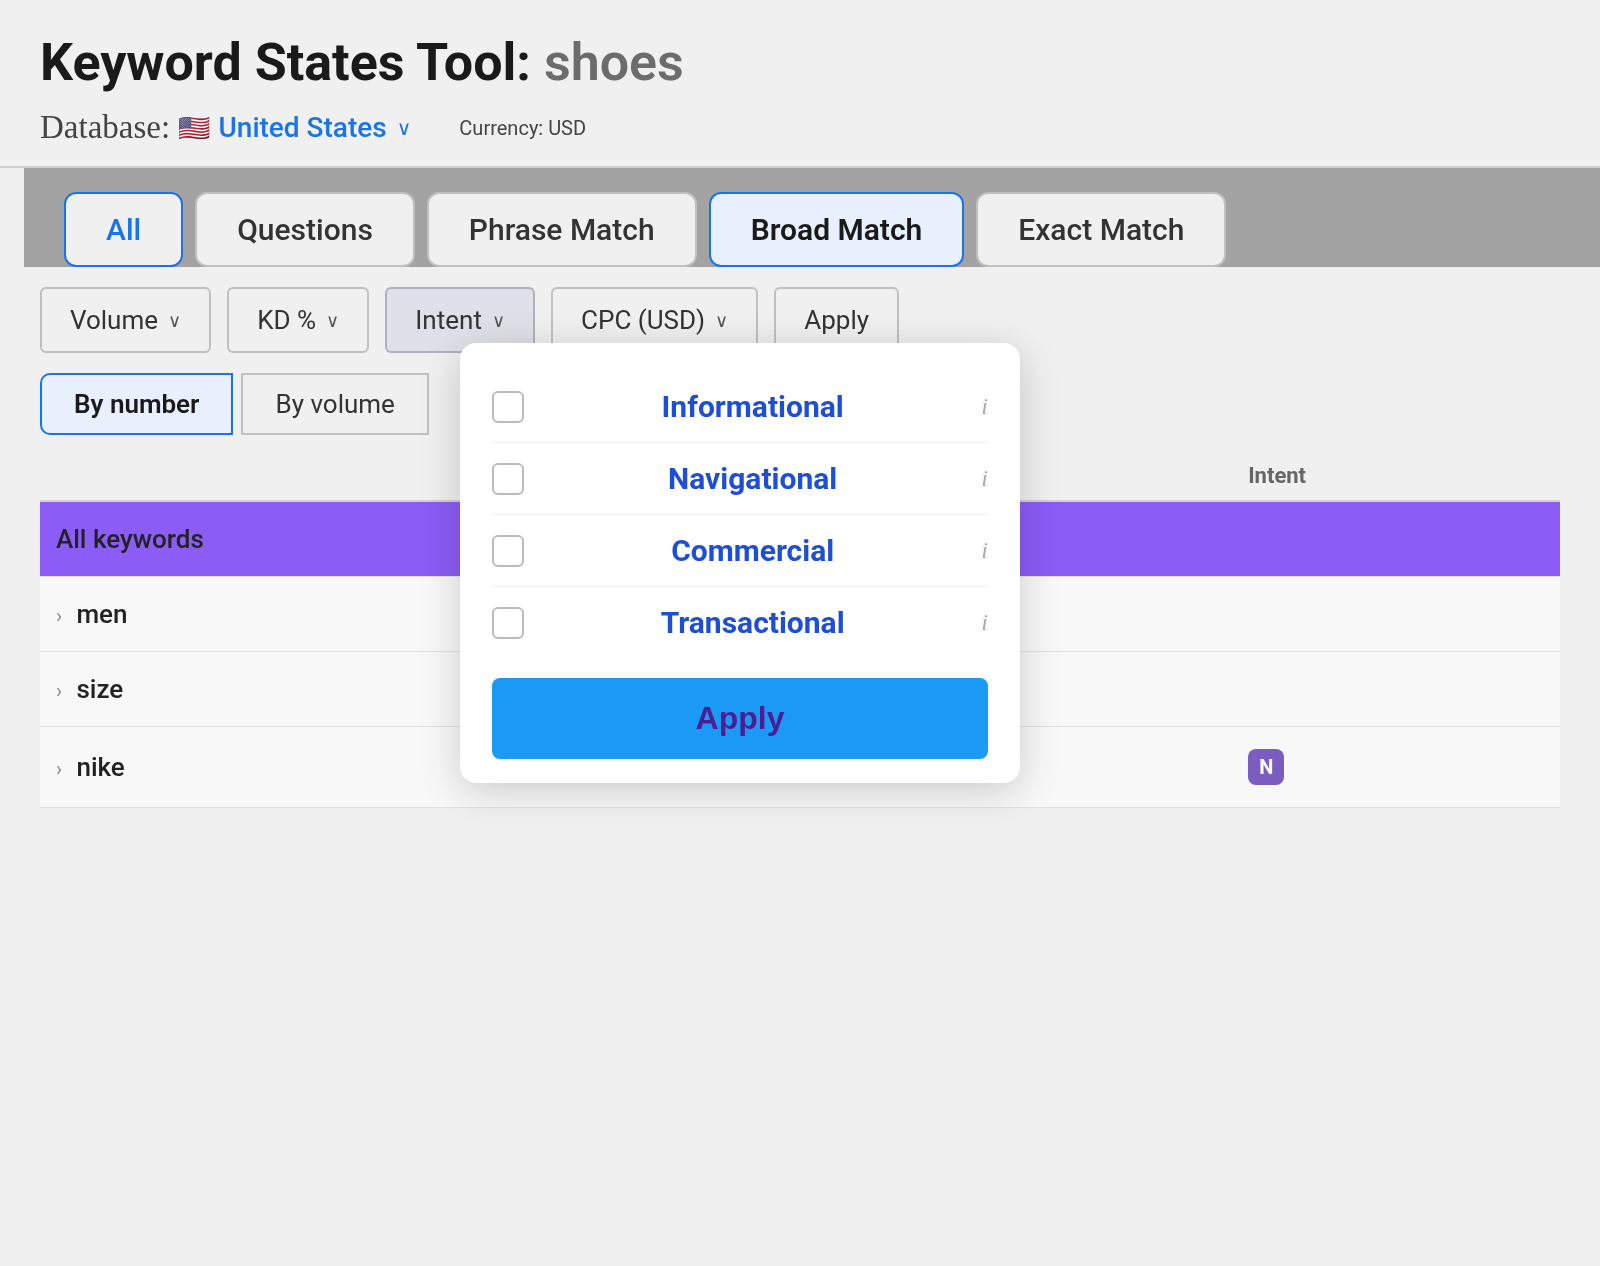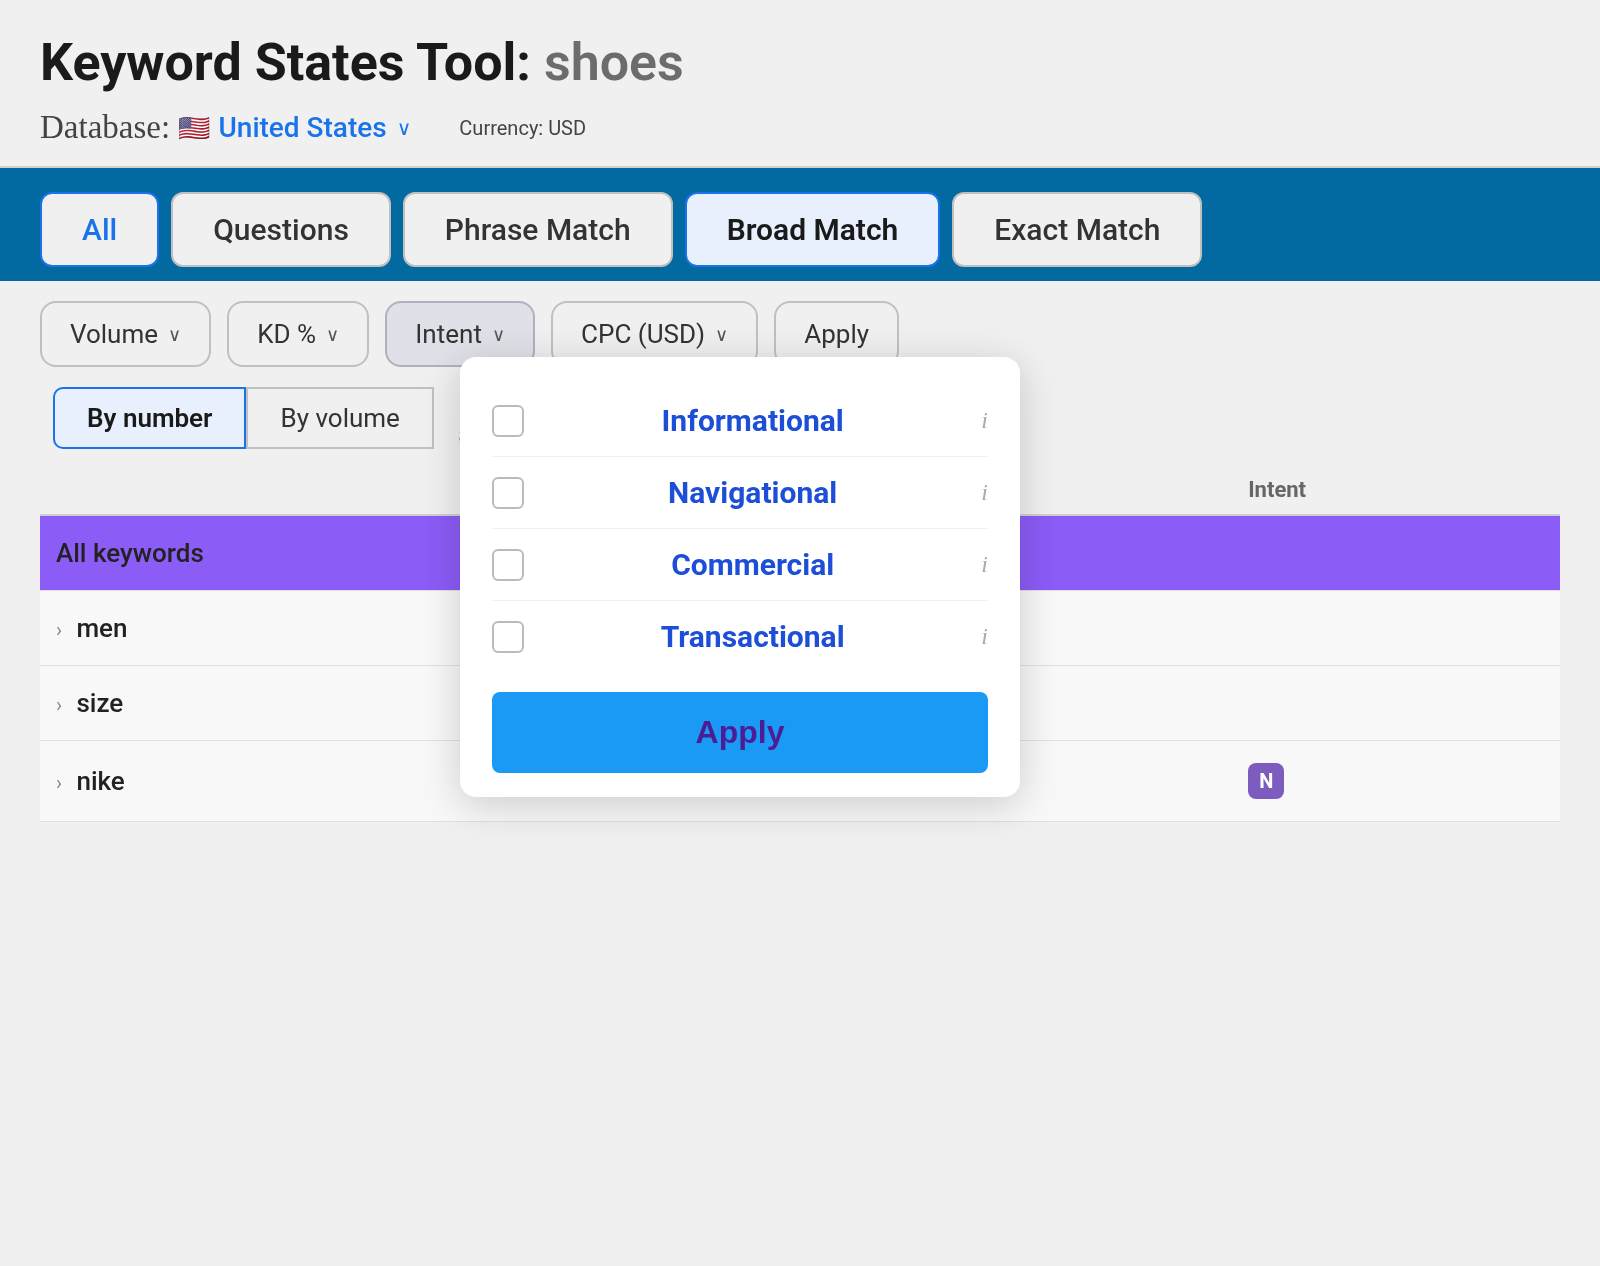--- a/index.html
+++ b/index.html
@@ -84,22 +84,23 @@
       height: 2px;
       background: #d0d0d0;
       margin: 0 0 0 0;
     }
 
     
     .tab-bar {
       display: flex;
       align-items: center;
       gap: 0;
-      padding: 24px 40px 14px 40px;
-      background: #0369a1;
+      padding: 24px 40px 0 40px;
+      background: #a3a3a3;
+      margin-left: 24px;
     }
 
     .tab {
       padding: 18px 40px;
       border-radius: 12px;
       border: 2px solid #c0c0c0;
       font-size: 30px;
       font-weight: 500;
       cursor: pointer;
       color: #333;
@@ -129,21 +130,21 @@
       padding: 20px 40px 0 40px;
       background: #f0f0f0;
       position: relative;
     }
 
     .filter-btn {
       display: flex;
       align-items: center;
       gap: 10px;
       padding: 16px 28px;
-      border-radius: 16px;
+      border-radius: 6px;
       border: 2px solid #c0c0c0;
       font-size: 26px;
       color: #333;
       background: #f0f0f0;
       cursor: pointer;
       white-space: nowrap;
     }
 
     .filter-btn.intent-active {
       background: #e0e0e8;
@@ -158,23 +159,22 @@
 
     
     .content-area {
       padding: 20px 40px 0 40px;
       background: #f0f0f0;
     }
 
     .group-controls {
       display: flex;
       align-items: flex-end;
-      gap: 0;
+      gap: 8px;
       margin-bottom: 0;
-      margin-left: 13px;
     }
 
     .group-btn {
       padding: 14px 32px;
       font-size: 26px;
       border: 2px solid #c0c0c0;
       cursor: pointer;
       color: #333;
       background: #f0f0f0;
     }

